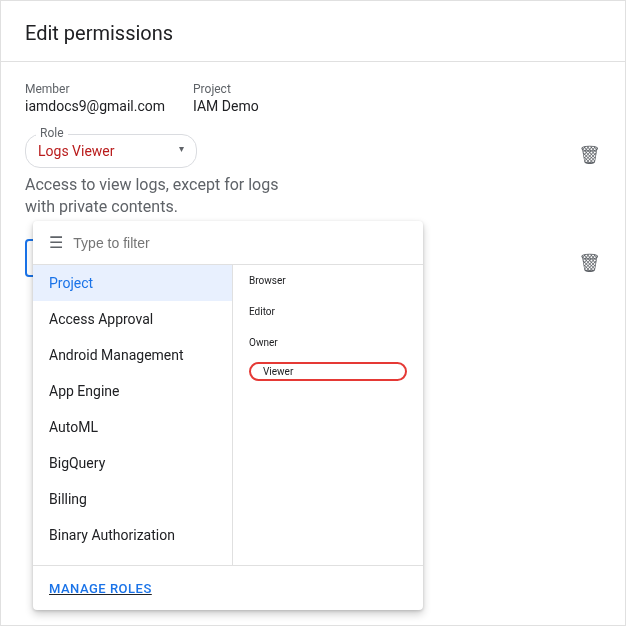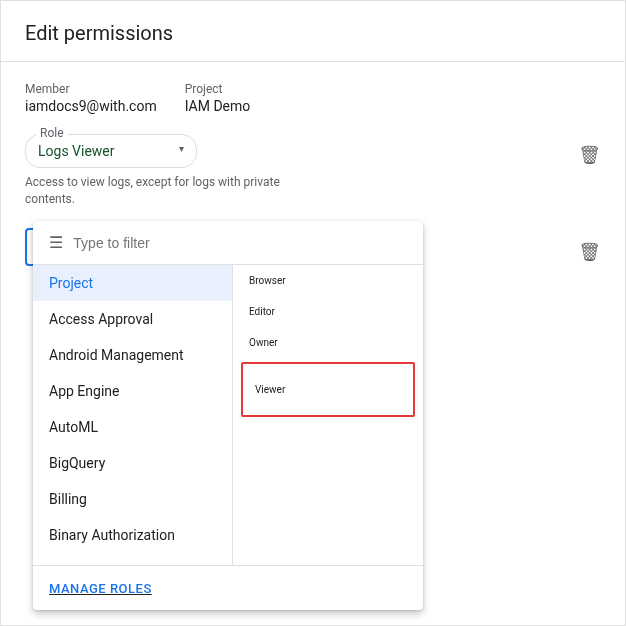--- a/index.html
+++ b/index.html
@@ -74,30 +74,30 @@
       top: -9px;
       left: 10px;
       background: #fff;
       padding: 0 4px;
       font-size: 12px;
       color: #5f6368;
     }
 
     .role-select-wrapper .role-value {
       font-size: 14px;
-      color: #14532d;
+      color: #b91c1c;
     }
 
     .dropdown-arrow {
       font-size: 10px;
       color: #5f6368;
     }
 
     .role-description {
-      font-size: 12px;
+      font-size: 16px;
       color: #5f6368;
       margin-top: 6px;
       max-width: 260px;
       line-height: 1.4;
     }
 
     .trash-icon {
       margin-left: auto;
       cursor: pointer;
       color: #5f6368;
@@ -211,23 +211,23 @@
 
     .role-item {
       padding: 10px 16px;
       font-size: 10px;
       color: #202124;
       cursor: pointer;
     }
 
     .role-item.highlighted {
       border: 2px solid #e53935;
-      margin: 4px 8px;
-      padding: 20px 12px;
-      border-radius: 2px;
+      margin: 4px 16px;
+      padding: 2px 12px;
+      border-radius: 12px;
     }
 
     .manage-roles-footer {
       padding: 14px 16px;
       border-top: 1px solid #e0e0e0;
       text-decoration: underline;
     }
 
     .manage-roles-link {
       font-size: 13px;
@@ -244,21 +244,21 @@
 
 <div class="page-container">
 
   <div class="page-title">Edit permissions</div>
 
   <div class="main-content">
 
     <div class="member-project-row">
       <div class="field-group">
         <label>Member</label>
-        <div class="field-value">iamdocs9@with.com</div>
+        <div class="field-value">iamdocs9@gmail.com</div>
       </div>
       <div class="field-group">
         <label>Project</label>
         <div class="field-value">IAM Demo</div>
       </div>
     </div>
 
     <div class="role-row">
       <div style="flex:1;">
         <div class="role-select-wrapper">

